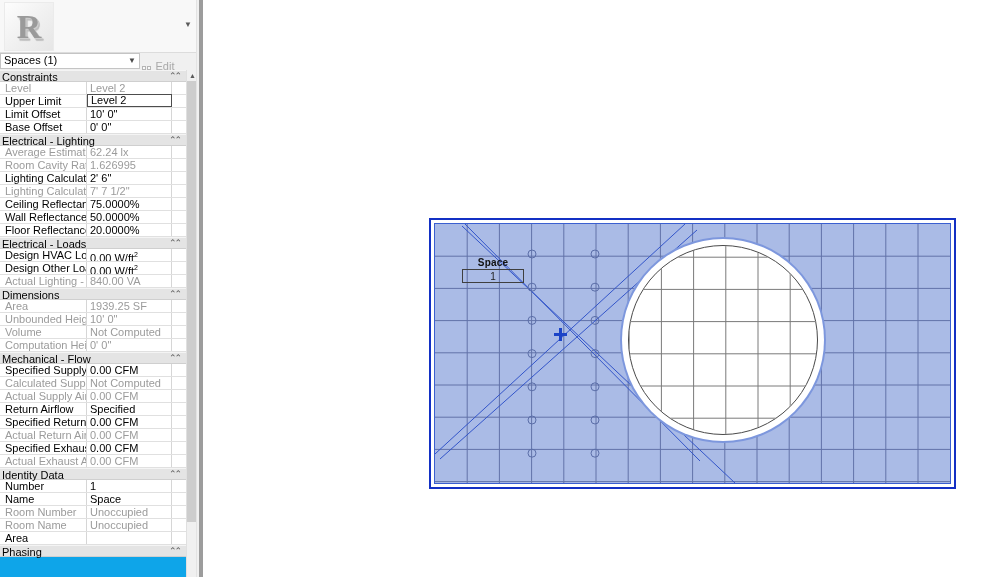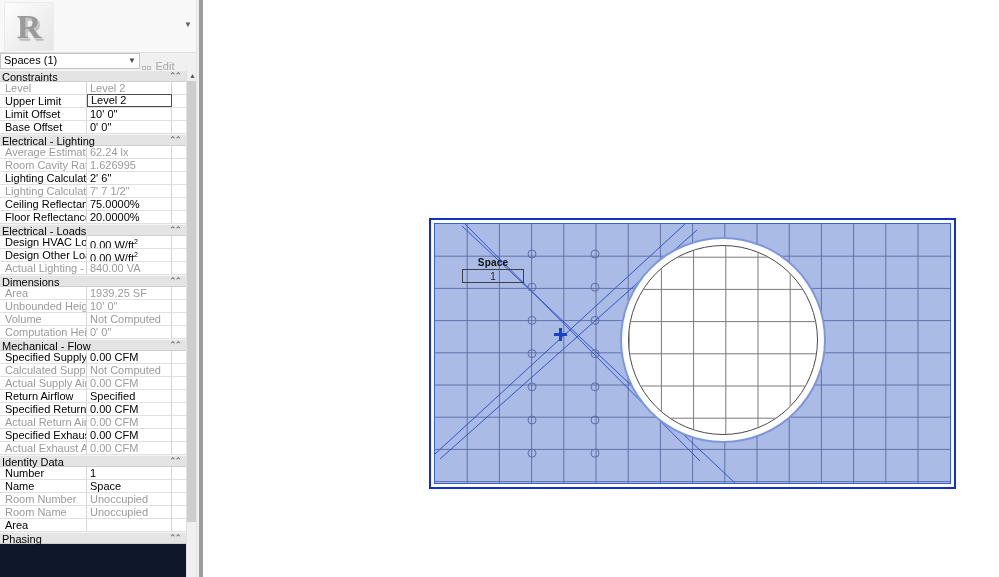--- a/index.html
+++ b/index.html
@@ -76,21 +76,21 @@
     box-sizing:border-box;background:#fafafa;display:block;
   }
   .et-icon i:nth-child(1){left:0;top:0;}
   .et-icon i:nth-child(2){left:5px;top:0;}
   .et-icon i:nth-child(3){left:0;top:5px;}
   .et-icon i:nth-child(4){left:5px;top:5px;}
 
   
   #prop-scroll{
     position:absolute;left:0;top:70px;width:188px;height:507px;
-    overflow:hidden;background:#0f172a;
+    overflow:hidden;background:#0ea5e9;
   }
   .grp{
     height:12px;line-height:12px;background:#e4e4e4;
     border-bottom:1px solid #cfcfcf;border-top:1px solid #f4f4f4;
     position:relative;font-size:11px;font-weight:normal;color:#000;
     padding-left:2px;box-sizing:border-box;
   }
   .grp .collapse{
     position:absolute;right:8px;top:-1px;font-size:9px;color:#555;
     letter-spacing:-2px;
@@ -247,20 +247,25 @@
           <div class="tail"></div>
         </div>
         <div class="row dim">
           <div class="lbl">Lighting Calculatio...</div>
           <div class="val">7'  7 1/2"</div>
           <div class="tail"></div>
         </div>
         <div class="row">
           <div class="lbl">Ceiling Reflectance</div>
           <div class="val">75.0000%</div>
+          <div class="tail"></div>
+        </div>
+        <div class="row">
+          <div class="lbl">Wall Reflectance</div>
+          <div class="val">50.0000%</div>
           <div class="tail"></div>
         </div>
         <div class="row">
           <div class="lbl">Floor Reflectance</div>
           <div class="val">20.0000%</div>
           <div class="tail"></div>
         </div>
         <div class="grp"><span>Electrical - Loads</span><span class="collapse">⌃⌃</span></div>
         <div class="row">
           <div class="lbl">Design HVAC Load ...</div>

